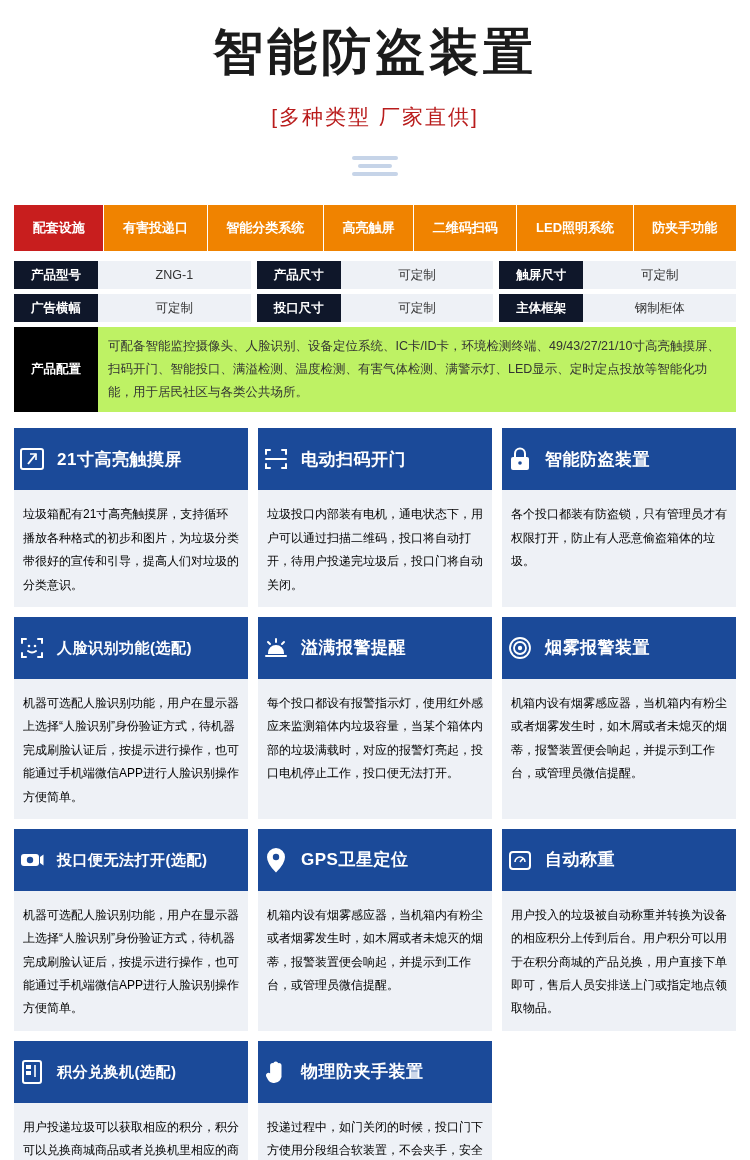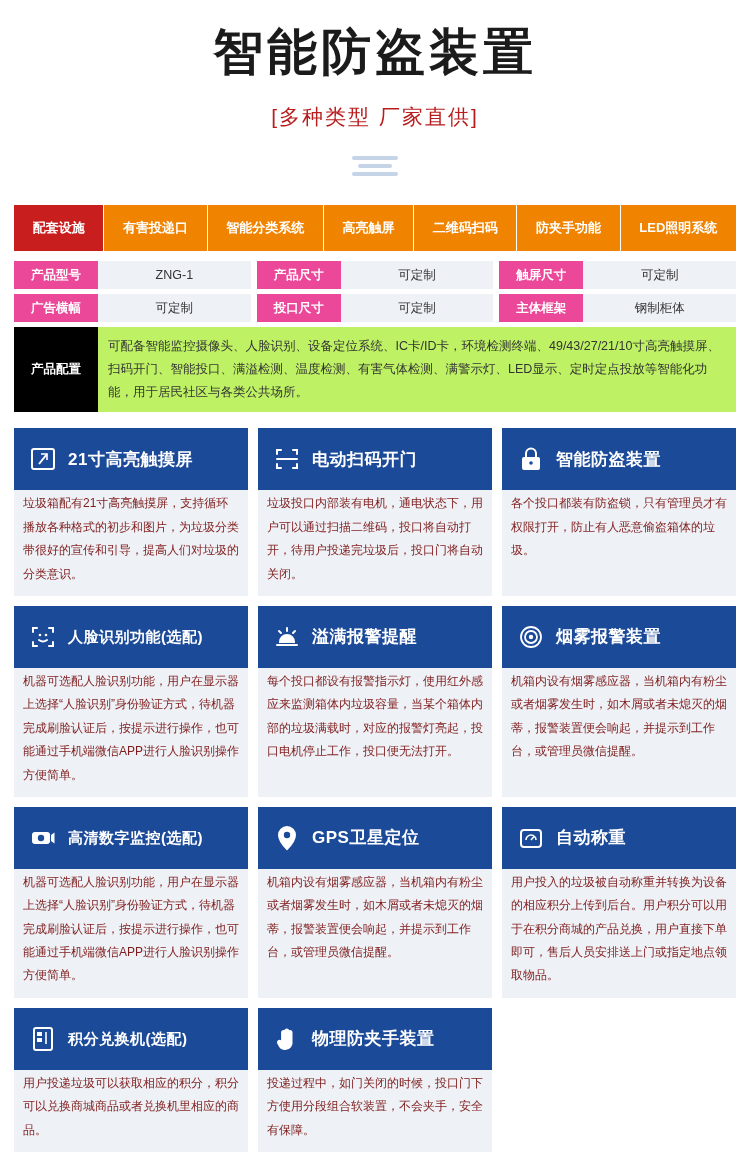--- a/index.html
+++ b/index.html
@@ -88,21 +88,21 @@
     display: flex;
     margin-bottom: 5px;
     height: 28px;
   }
   .spec-cell {
     display: flex;
     align-items: center;
     font-size: 12.5px;
   }
   .spec-label {
-    background: #ec4899;
+    background: #0f172a;
     color: #ffffff;
     font-weight: bold;
     justify-content: center;
     padding: 0 8px;
     white-space: nowrap;
   }
   .spec-value {
     background: #eef1f6;
     color: #333333;
     justify-content: center;
@@ -154,44 +154,44 @@
     display: flex;
     flex-direction: column;
   }
   .feature-head {
     background: #1b4a99;
     color: #ffffff;
     height: 62px;
     display: flex;
     align-items: center;
     gap: 10px;
-    padding: 0 14px;
+    padding: 0 3px;
   }
   .feature-head .ficon {
     flex: 0 0 auto;
     width: 30px;
     height: 30px;
     display: flex;
     align-items: center;
     justify-content: center;
   }
   .feature-head .ficon svg { display: block; }
   .feature-title {
     font-size: 17px;
     font-weight: bold;
     letter-spacing: 0.5px;
     line-height: 1.15;
   }
   .feature-title.small { font-size: 15px; }
   .feature-body {
     background: #eef1f6;
-    color: #7f1d1d;
+    color: #000000;
     font-size: 12px;
     line-height: 1.95;
-    padding: 2px 9px 10px 9px;
+    padding: 13px 9px 10px 9px;
     flex: 1 1 auto;
   }
 </style>
 </head>
 <body>
 
 <div class="page">
 
   <div class="header">
     <div class="main-title">智能防盗装置</div>
@@ -202,22 +202,22 @@
         <span class="l3"></span>
     </div>
   </div>
 
   <div class="tabbar">
     <div class="tab active">配套设施</div>
     <div class="tab">有害投递口</div>
     <div class="tab">智能分类系统</div>
     <div class="tab">高亮触屏</div>
     <div class="tab">二维码扫码</div>
+    <div class="tab">LED照明系统</div>
     <div class="tab">防夹手功能</div>
-    <div class="tab">LED照明系统</div>
   </div>
 
   <div class="specs">
 
     <div class="spec-row">
       <div class="spec-group">
         <div class="spec-cell spec-label">产品型号</div>
         <div class="spec-cell spec-value">ZNG-1</div>
       </div>
       <div class="spec-group">
@@ -348,21 +348,21 @@
 
     <div class="feature">
       <div class="feature-head">
         <span class="ficon">
           <svg width="28" height="28" viewBox="0 0 28 28" fill="none" stroke="#ffffff" stroke-width="2">
             <rect x="3" y="8" width="18" height="12" rx="3" fill="#ffffff" stroke="none"></rect>
             <circle cx="12" cy="14" r="3.2" fill="#1b4a99" stroke="none"></circle>
             <path d="M22 11 l3.5 -2.5 v11 L22 17 z" fill="#ffffff" stroke="none"></path>
           </svg>
         </span>
-        <span class="feature-title small">高清数字监控(选配)</span>
+        <span class="feature-title small">投口便无法打开(选配)</span>
       </div>
       <div class="feature-body">机器可选配人脸识别功能，用户在显示器上选择“人脸识别”身份验证方式，待机器完成刷脸认证后，按提示进行操作，也可能通过手机端微信APP进行人脸识别操作方便简单。</div>
     </div>
 
     <div class="feature">
       <div class="feature-head">
         <span class="ficon">
           <svg width="28" height="28" viewBox="0 0 28 28" fill="none" stroke="#ffffff" stroke-width="2">
             <path d="M14 3 a8 8 0 0 1 8 8 c0 6 -8 14 -8 14 S6 17 6 11 a8 8 0 0 1 8 -8 z" fill="#ffffff" stroke="#ffffff"></path>
             <circle cx="14" cy="11" r="3.2" fill="#1b4a99" stroke="none"></circle>

